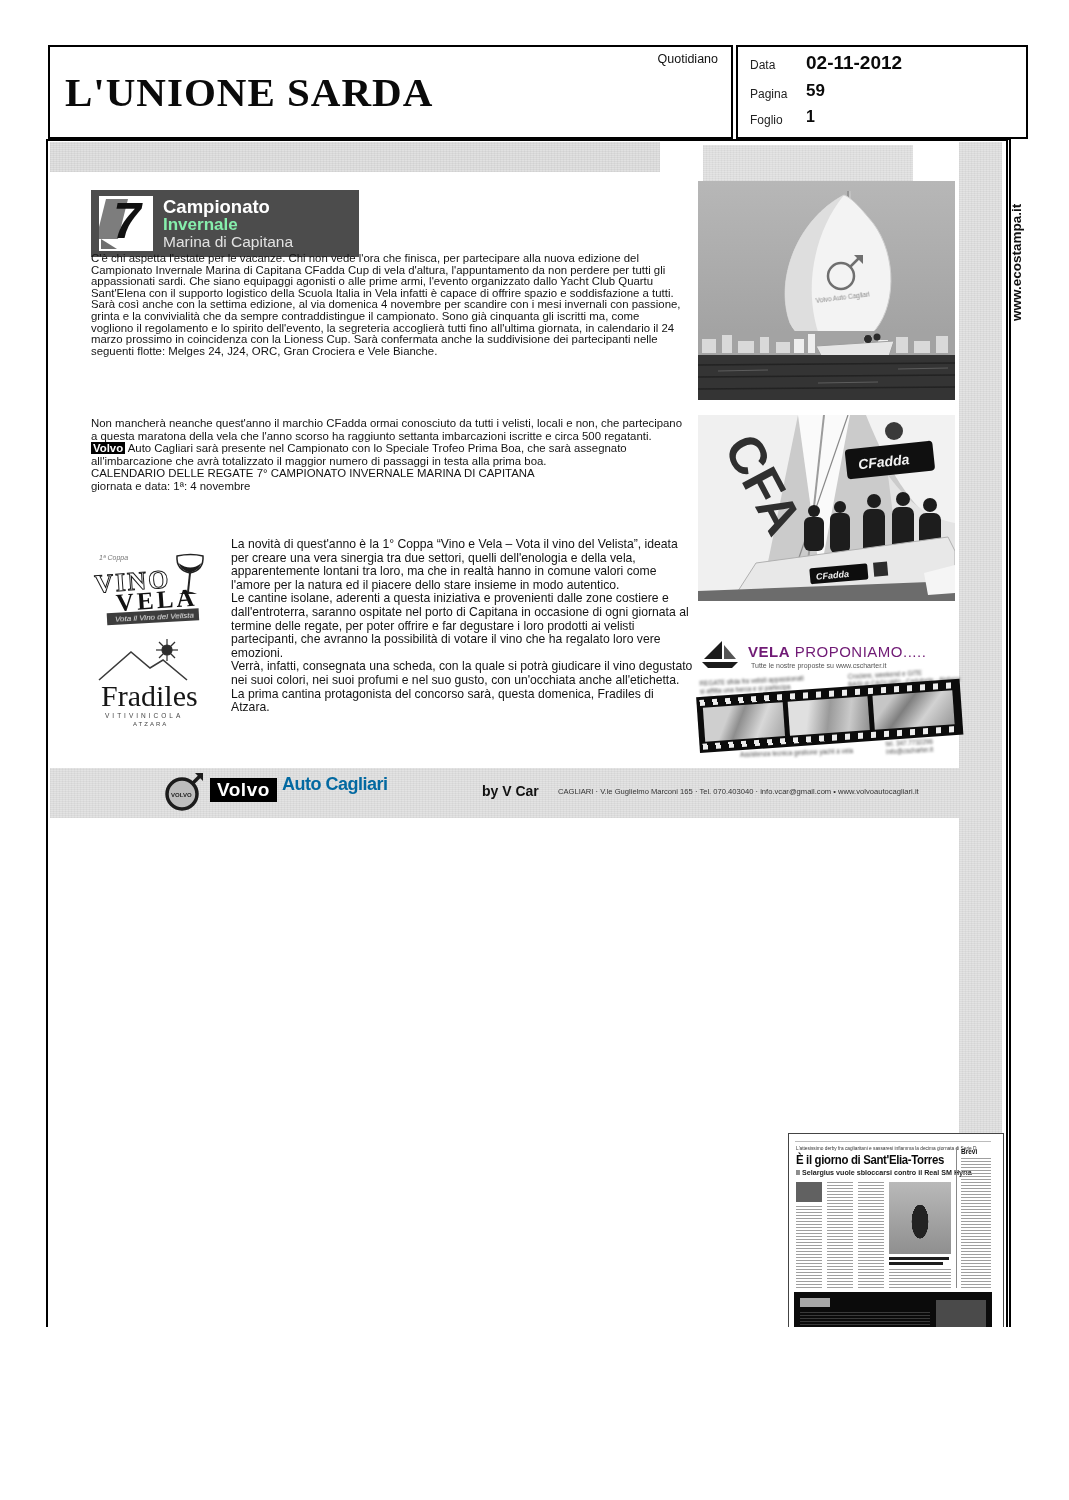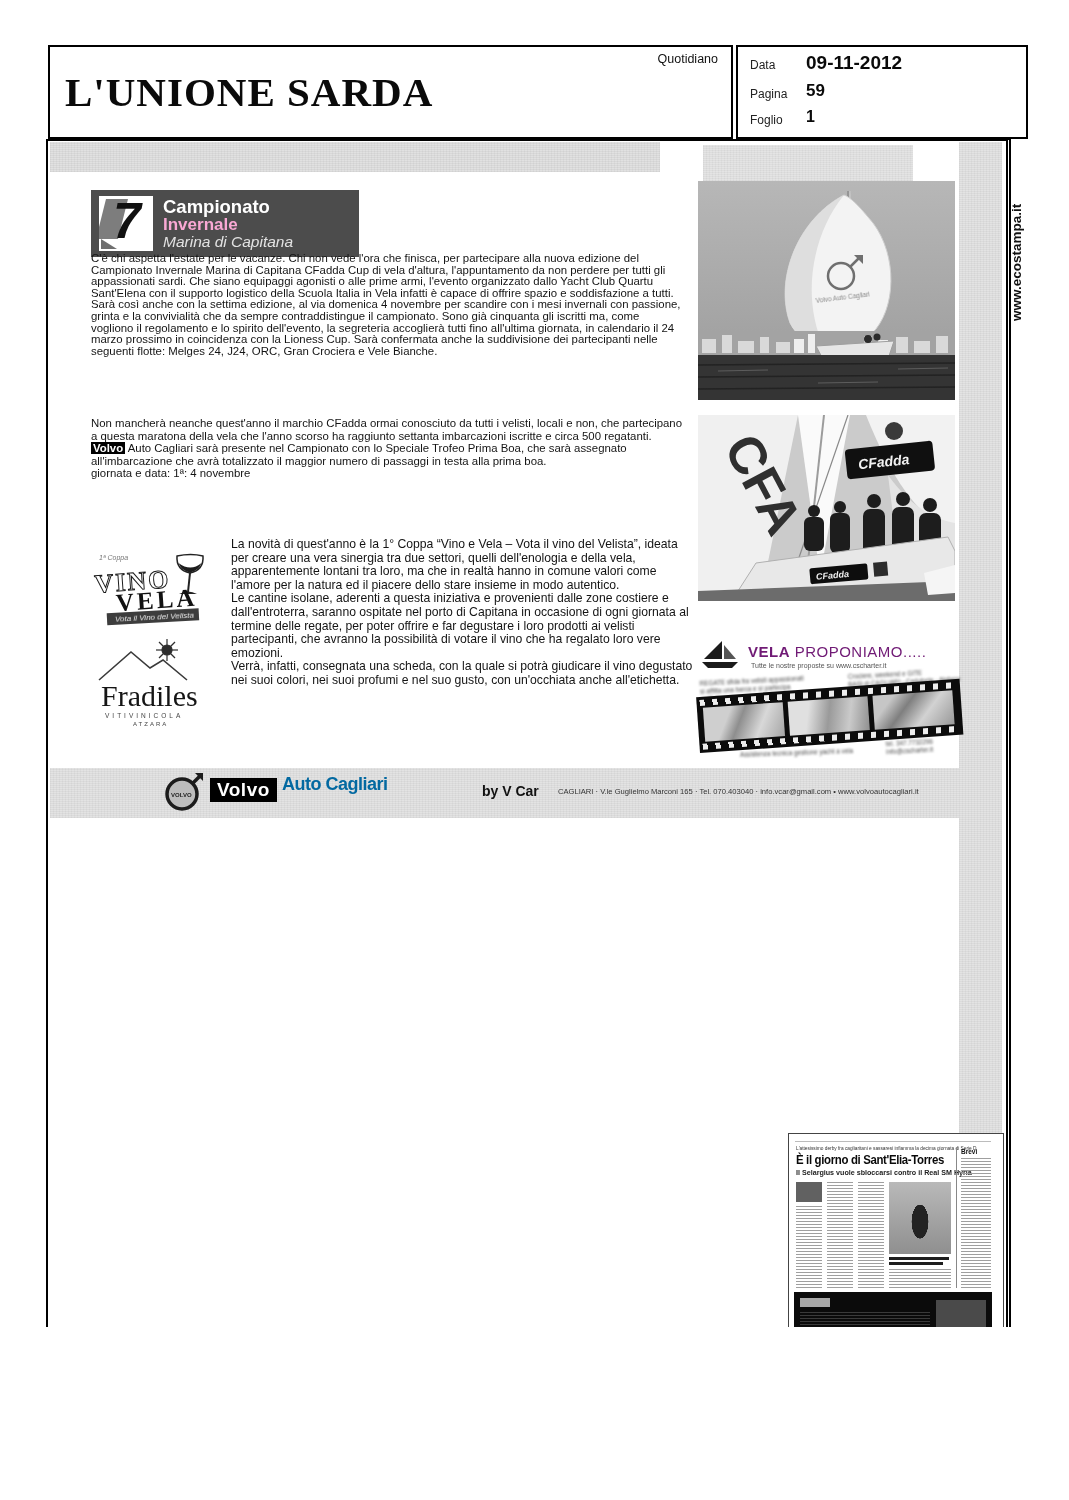--- a/index.html
+++ b/index.html
@@ -28,22 +28,22 @@
   .camp{left:78px;top:190px;width:268px;height:67px;background:#4c4c4c;display:flex;align-items:center;}
   .camp-seven{width:54px;height:55px;background:#fff;margin-left:8px;position:relative;overflow:hidden;}
   .camp-seven .flag{position:absolute;left:2px;top:3px;width:22px;height:40px;background:#7d7d7d;
                     transform:skewX(-14deg);}
   .camp-seven .tri{position:absolute;left:2px;bottom:2px;width:0;height:0;
                    border-left:16px solid #6f6f6f;border-top:10px solid transparent;}
   .camp-seven .num{position:absolute;left:14px;top:-4px;font-weight:bold;font-size:50px;
                    font-style:italic;color:#111;}
   .camp-text{margin-left:10px;line-height:1.02;}
   .camp-l1{font-weight:bold;font-size:18.5px;color:#fff;}
-  .camp-l2{font-weight:bold;font-size:17px;color:#f9a8d4;}
-  .camp-l3{font-size:15.5px;color:#e2e2e2;font-style:italic;}
+  .camp-l2{font-weight:bold;font-size:17px;color:#86efac;}
+  .camp-l3{font-size:15.5px;color:#e2e2e2;}
   
   .p1{left:78px;top:253px;width:592px;font-size:11.4px;line-height:11.6px;}
   .p2{left:78px;top:417px;width:592px;font-size:11.4px;line-height:12.6px;}
   .inv{background:#000;color:#fff;padding:0 2px;font-weight:bold;}
   .cal{font-size:11.4px;line-height:12.9px;}
   .indent{left:218px;top:538px;width:464px;font-size:12.2px;line-height:13.6px;}
   .indent p{margin:0;}
   
   .blurry{filter:blur(.6px);}
   .blurry2{filter:blur(.8px);}
@@ -84,21 +84,21 @@
 <body>
 
 <div class="page">
 
   <div class="abs mh-left"></div>
   <div class="abs mh-quotidiano">Quotidiano</div>
   <div class="abs mh-title">L'UNIONE SARDA</div>
 
   <div class="abs mh-right">
     <div style="position:absolute;left:12px;top:11px;" class="mh-row-label">Data</div>
-    <div style="position:absolute;left:68px;top:5px;font-size:19px;" class="mh-row-value">09-11-2012</div>
+    <div style="position:absolute;left:68px;top:5px;font-size:19px;" class="mh-row-value">02-11-2012</div>
     <div style="position:absolute;left:12px;top:40px;" class="mh-row-label">Pagina</div>
     <div style="position:absolute;left:68px;top:34px;font-size:17px;" class="mh-row-value">59</div>
     <div style="position:absolute;left:12px;top:66px;" class="mh-row-label">Foglio</div>
     <div style="position:absolute;left:68px;top:61px;font-size:16px;" class="mh-row-value">1</div>
   </div>
 
   <div class="abs vert ecostampa">www.ecostampa.it</div>
   <div class="abs vert code-num">094683</div>
 
   <div class="abs frame"></div>
@@ -118,27 +118,29 @@
       <div class="camp-l1">Campionato</div>
       <div class="camp-l2">Invernale</div>
       <div class="camp-l3">Marina di Capitana</div>
     </div>
   </div>
 
   <div class="abs p1">C'è chi aspetta l'estate per le vacanze. Chi non vede l'ora che finisca, per partecipare alla nuova edizione del Campionato Invernale Marina di Capitana CFadda Cup di vela d'altura, l'appuntamento da non perdere per tutti gli appassionati sardi. Che siano equipaggi agonisti o alle prime armi, l'evento organizzato dallo Yacht Club Quartu Sant'Elena con il supporto logistico della Scuola Italia in Vela infatti è capace di offrire spazio e soddisfazione a tutti. Sarà così anche con la settima edizione, al via domenica 4 novembre per scandire con i mesi invernali con passione, grinta e la convivialità che da sempre contraddistingue il campionato. Sono già cinquanta gli iscritti ma, come vogliono il regolamento e lo spirito dell'evento, la segreteria accoglierà tutti fino all'ultima giornata, in calendario il 24 marzo prossimo in coincidenza con la Lioness Cup. Sarà confermata anche la suddivisione dei partecipanti nelle seguenti flotte: Melges 24, J24, ORC, Gran Crociera e Vele Bianche.</div>
 
   <div class="abs p2">
     <span>Non mancherà neanche quest'anno il marchio CFadda ormai conosciuto da tutti i velisti, locali e non, che partecipano a questa maratona della vela che l'anno scorso ha raggiunto settanta imbarcazioni iscritte e circa 500 regatanti. </span><span class="inv">Volvo</span><span> Auto Cagliari sarà presente nel Campionato con lo Speciale Trofeo Prima Boa, che sarà assegnato all'imbarcazione che avrà totalizzato il maggior numero di passaggi in testa alla prima boa.</span>
+    <div class="cal">CALENDARIO DELLE REGATE 7° CAMPIONATO INVERNALE MARINA DI CAPITANA</div>
     <div class="cal">giornata e data: 1ª: 4 novembre</div>
   </div>
 
   <div class="abs indent">
     <p>La novità di quest'anno è la 1° Coppa “Vino e Vela – Vota il vino del Velista”, ideata per creare una vera sinergia tra due settori, quelli dell'enologia e della vela, apparentemente lontani tra loro, ma che in realtà hanno in comune valori come l'amore per la natura ed il piacere dello stare insieme in modo autentico.</p>
     <p>Le cantine isolane, aderenti a questa iniziativa e provenienti dalle zone costiere e dall'entroterra, saranno ospitate nel porto di Capitana in occasione di ogni giornata al termine delle regate, per poter offrire e far degustare i loro prodotti ai velisti partecipanti, che avranno la possibilità di votare il vino che ha regalato loro vere emozioni.</p>
     <p>Verrà, infatti, consegnata una scheda, con la quale si potrà giudicare il vino degustato nei suoi colori, nei suoi profumi e nel suo gusto, con un'occhiata anche all'etichetta.</p>
+    <p>La prima cantina protagonista del concorso sarà, questa domenica, Fradiles di Atzara.</p>
   </div>
 
   <svg class="abs" style="left:80px;top:548px;" width="118" height="80" viewBox="0 0 118 80">
     <text x="6" y="12" font-size="7" font-style="italic" fill="#777">1ª Coppa</text>
     <g>
       <path d="M84,8 q14,-3 26,0 q1,14 -13,17 q-14,-3 -13,-17 z" fill="#fff" stroke="#222" stroke-width="1.5"></path>
       <path d="M85.5,15 q12,9 23,0 q-3,8 -11.5,9.5 q-8.5,-1.5 -11.5,-9.5 z" fill="#1c1c1c"></path>
       <line x1="97" y1="25" x2="95" y2="44" stroke="#222" stroke-width="2"></line>
       <path d="M86,46 q9,-5 18,0 z" fill="#222"></path>
     </g>

